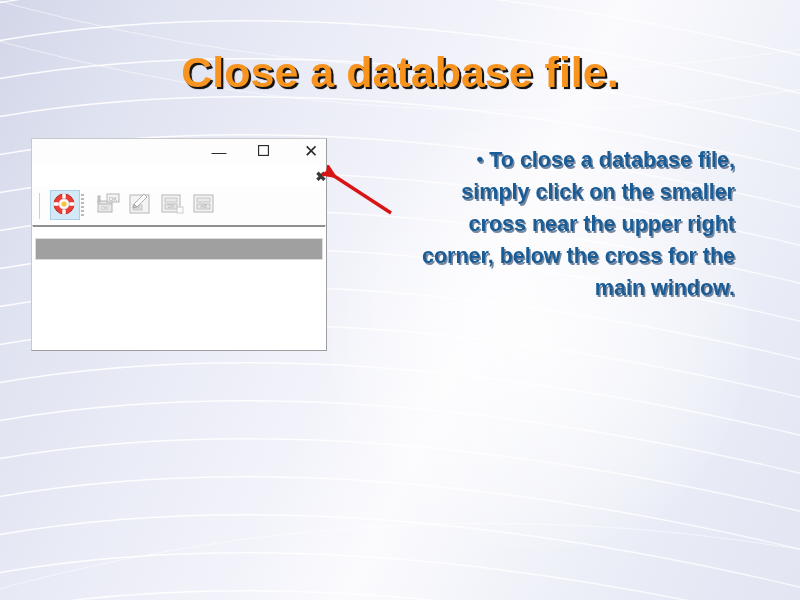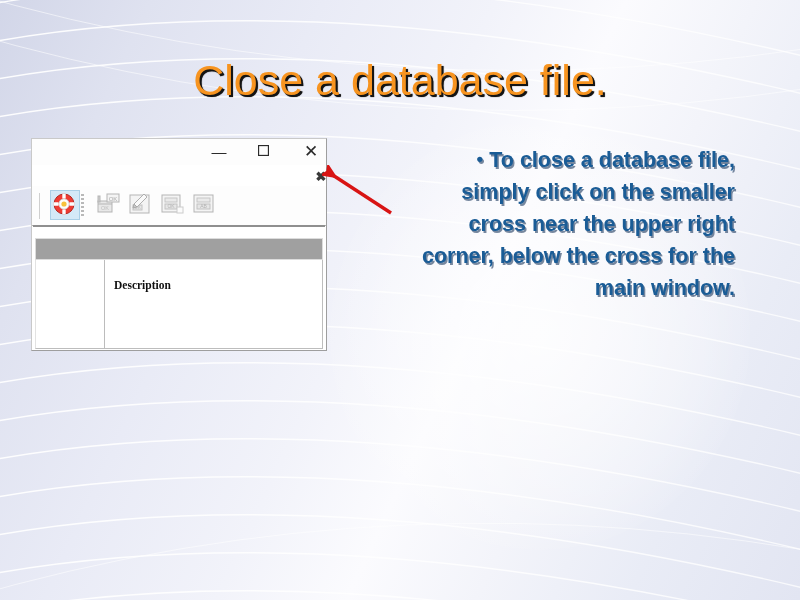--- a/index.html
+++ b/index.html
@@ -46,26 +46,25 @@
   }
 
   
   #title {
     position: absolute;
     left: 0;
     top: 48px;
     width: 800px;
     text-align: center;
     font-size: 43px;
-    font-weight: normal;
+    font-weight: bold;
     color: #f79420;
     letter-spacing: 0px;
     text-shadow: 2px 2px 0 #141414, 2px 2px 1px #141414;
     white-space: nowrap;
-    margin-top: 8px;
   }
 
   
   #body-text {
     position: absolute;
     left: 405px;
     top: 143px;
     width: 330px;
     font-size: 21.5px;
     font-weight: bold;
@@ -357,24 +356,20 @@
           <rect x="7" y="14" width="13" height="5" fill="#e6e6e6" stroke="#c2c2c2"></rect>
           <text x="13.5" y="18.3" font-size="5" fill="#b3b3b3" text-anchor="middle" font-family="'Liberation Sans', sans-serif">AB</text>
         </svg>
       </div>
     </div>
 
     <div class="sep-line"></div>
 
     <div class="graybandwrap"></div>
 
-    <div class="docbody">
-      <div class="vdivider"></div>
-      <div class="desc-label">Description</div>
-    </div>
   </div>
 
   <svg id="arrow" viewBox="0 0 80 60">
     <defs>
       <marker id="arrowhead" markerWidth="5" markerHeight="5" refX="3.4" refY="2.5" orient="auto" markerUnits="strokeWidth">
         <path d="M0,2.5 L5,0.3 L4,2.5 L5,4.7 Z" fill="#d81414"></path>
       </marker>
     </defs>
     <line x1="69" y1="48" x2="6" y2="7" stroke="#d81414" stroke-width="3.4" marker-end="url(#arrowhead)"></line>
   </svg>

